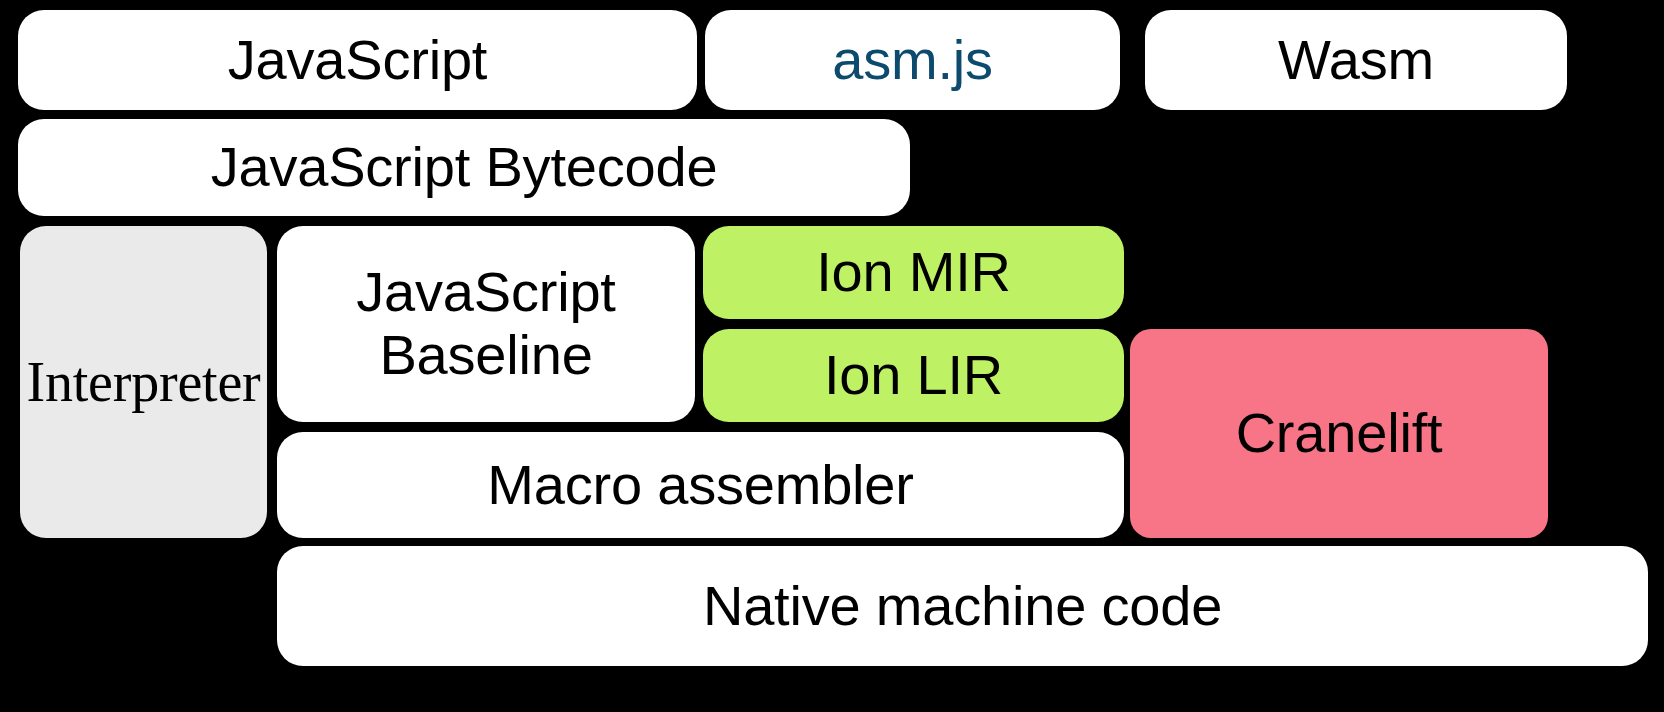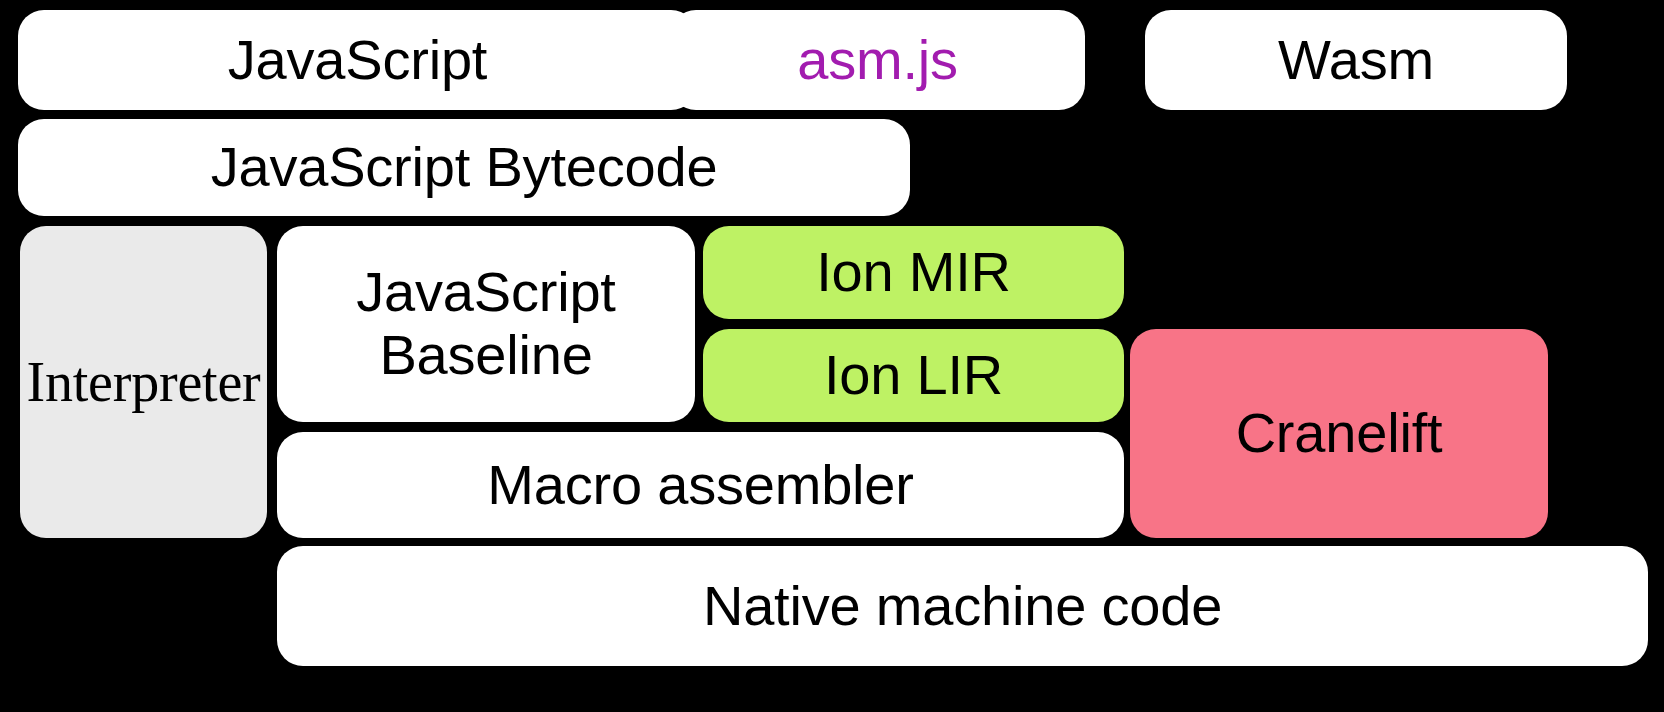--- a/index.html
+++ b/index.html
@@ -36,24 +36,24 @@
   .fill-white  { background: #ffffff; }
   .fill-gray   { background: #eaeaea; }
   .fill-green  { background: #bef264; }
   .fill-pink   { background: #f87487; }
 </style>
 </head>
 <body>
 
 <div id="diagram" style="background: rgb(0, 0, 0);">
     <div class="node fill-white" style="left: 18px; top: 10px; width: 679px; height: 100px; color: rgb(0, 0, 0);">JavaScript</div>
-    <div class="node fill-white" style="left: 670px; top: 10px; width: 415px; height: 100px; color: #a21caf;">asm.js</div>
+    <div class="node fill-white" style="left: 705px; top: 10px; width: 415px; height: 100px; color: #0c4a6e;">asm.js</div>
     <div class="node fill-white" style="left: 1145px; top: 10px; width: 422px; height: 100px; color: rgb(0, 0, 0);">Wasm</div>
     <div class="node fill-white" style="left: 18px; top: 119px; width: 892px; height: 97px; color: rgb(0, 0, 0);">JavaScript Bytecode</div>
     <div class="node fill-gray" style="left: 20px; top: 226px; width: 247px; height: 312px; color: rgb(0, 0, 0); font-family: Liberation Serif, serif;">Interpreter</div>
     <div class="node fill-white" style="left: 277px; top: 226px; width: 418px; height: 196px; color: rgb(0, 0, 0);">JavaScript
 Baseline</div>
     <div class="node fill-green" style="left: 703px; top: 226px; width: 421px; height: 93px; color: rgb(0, 0, 0);">Ion MIR</div>
     <div class="node fill-green" style="left: 703px; top: 329px; width: 421px; height: 93px; color: rgb(0, 0, 0);">Ion LIR</div>
     <div class="node fill-white" style="left: 277px; top: 432px; width: 847px; height: 106px; color: rgb(0, 0, 0);">Macro assembler</div>
-    <div class="node fill-pink" style="left: 1130px; top: 329px; width: 418px; height: 209px; color: rgb(0, 0, 0);">Cranelift</div>
+    <div class="node fill-pink" style="left: 1130px; top: 329px; width: 418px; height: 209px; color: rgb(0, 0, 0); border-radius: 21px;">Cranelift</div>
     <div class="node fill-white" style="left: 277px; top: 546px; width: 1371px; height: 120px; color: rgb(0, 0, 0);">Native machine code</div>
   </div>
 
 </body></html>

